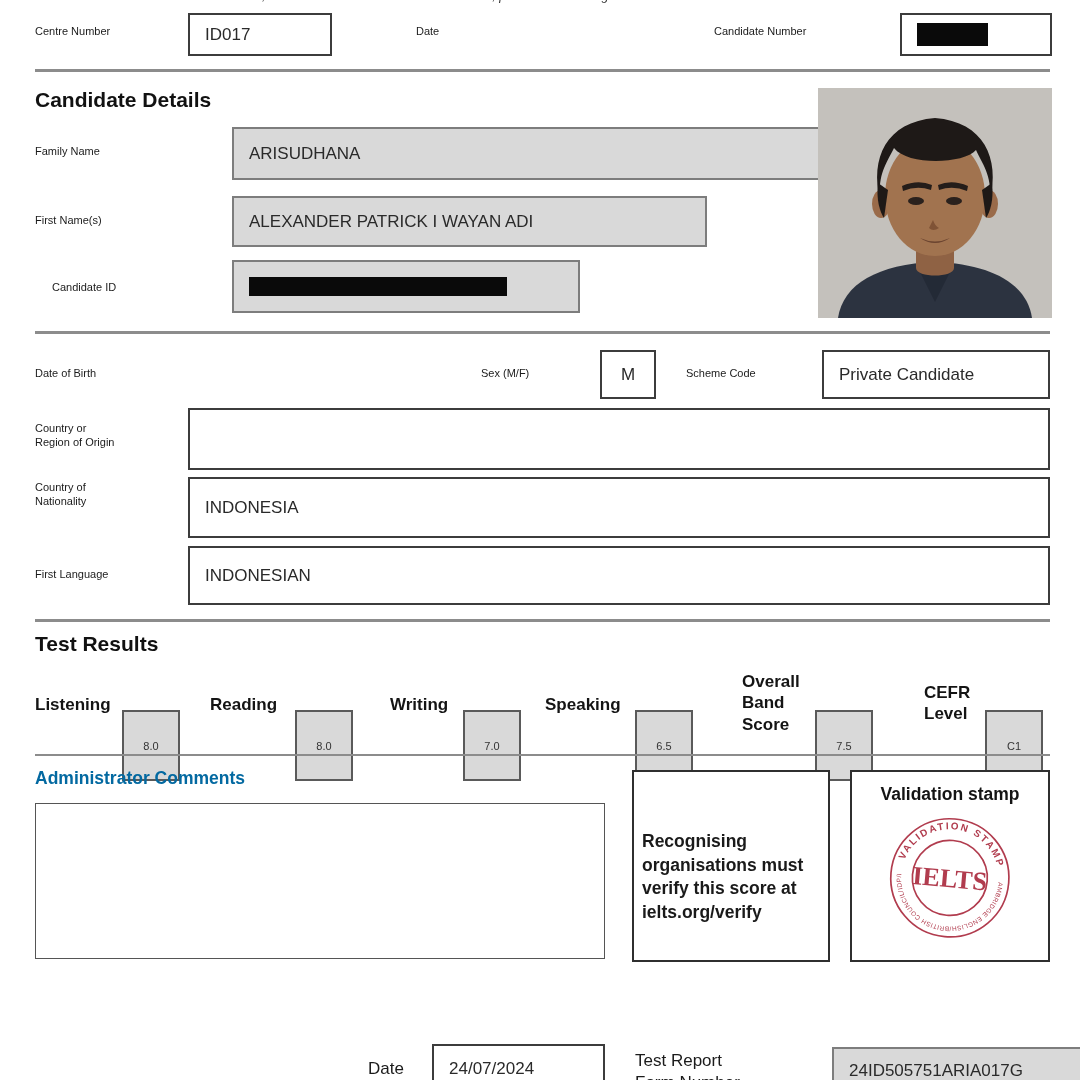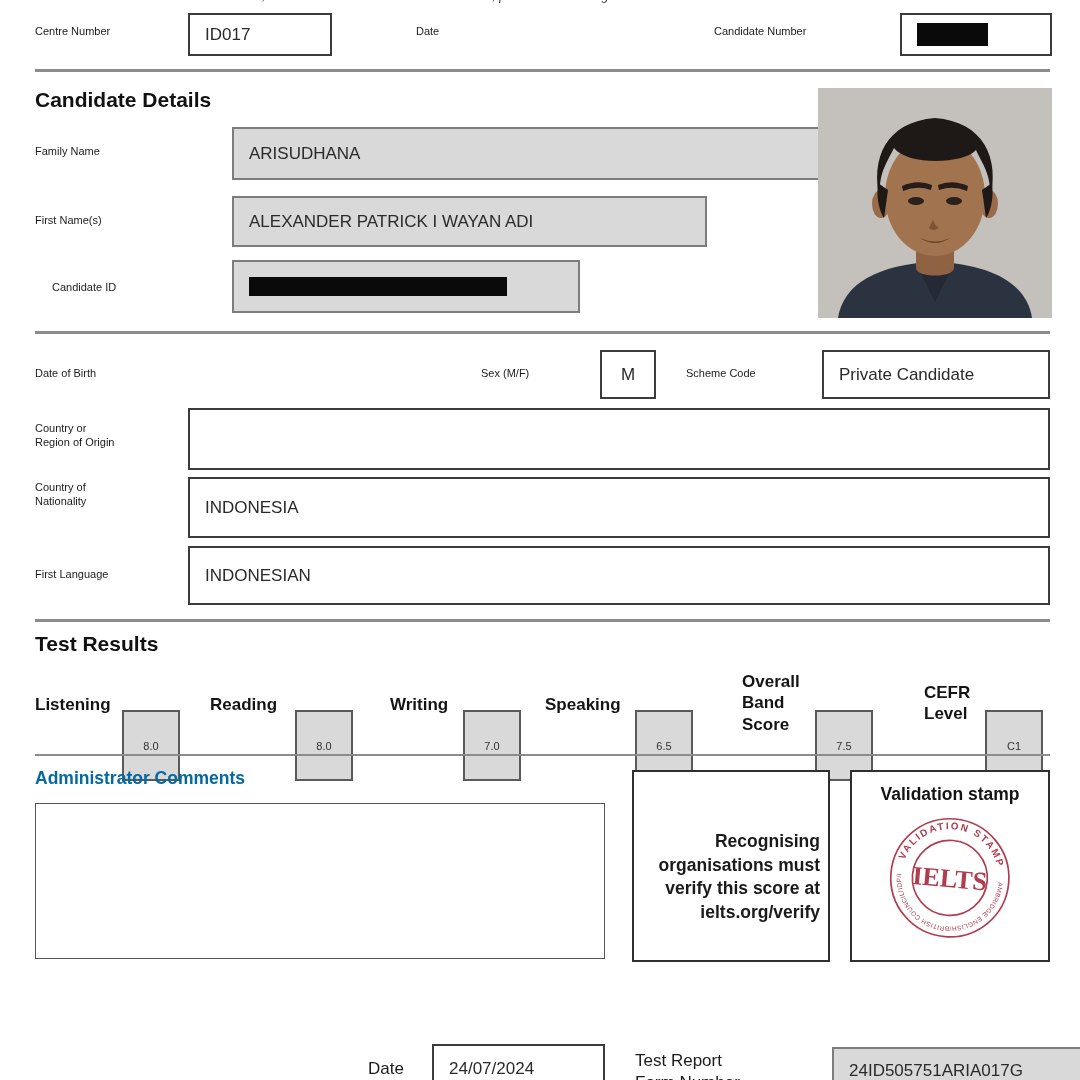--- a/index.html
+++ b/index.html
@@ -25,21 +25,21 @@
   .redact { background:#0a0a0a; display:inline-block; }
   .scorebox {
     position:absolute; width:58px; height:71px; top:669px;
     background:#d9d9d9; border:2px solid #5a5a5a;
     display:flex; align-items:center; justify-content:center;
     font-size:11px; color:#333;margin-top:41px;
   }
   .score-lbl { position:absolute; font-weight:bold; font-size:17px; color:#141414; line-height:1.25; }
   .frame { position:absolute; border:2px solid #2f2f2f; background:#fff; }
   .verify-text {
-    width:100%; padding:58px 8px 0 8px; text-align:right;
+    width:100%; padding:58px 8px 0 8px; text-align:left;
     font-weight:bold; font-size:17.5px; line-height:1.35; color:#1a1a1a;
   }
   .stamp-title { text-align:center; font-weight:bold; font-size:17.5px; margin-top:12px; color:#141414; }
   .topnote { position:absolute; top:-11px; left:100px; font-style:italic; font-size:12.5px; color:#333; }
   .footer-lbl { font-size:17px; color:#1b1b1b; line-height:1.3; }
 </style>
 </head>
 <body>
 
 <div class="page">

